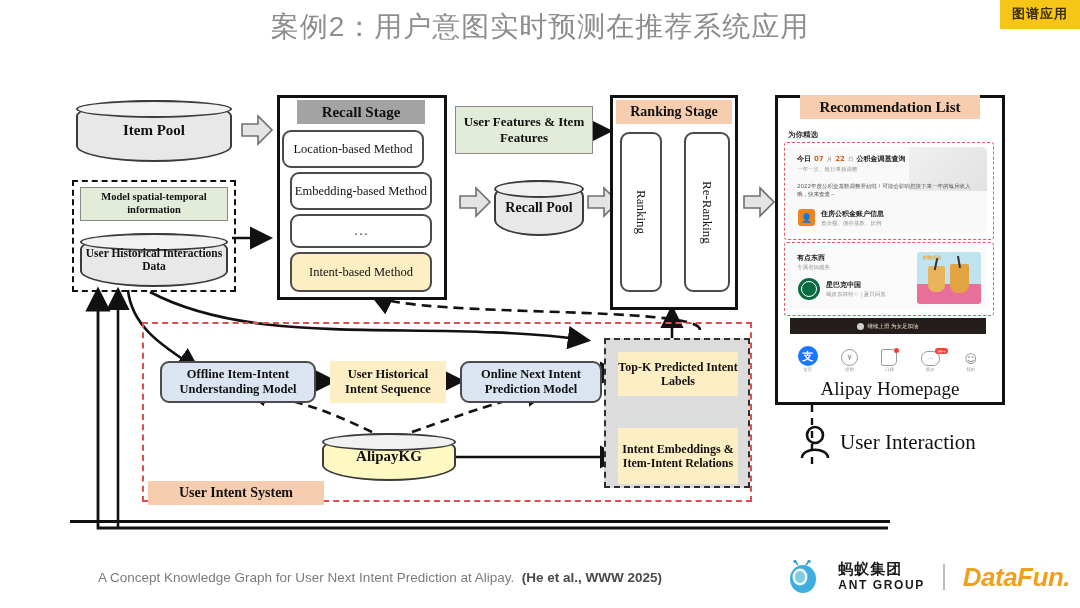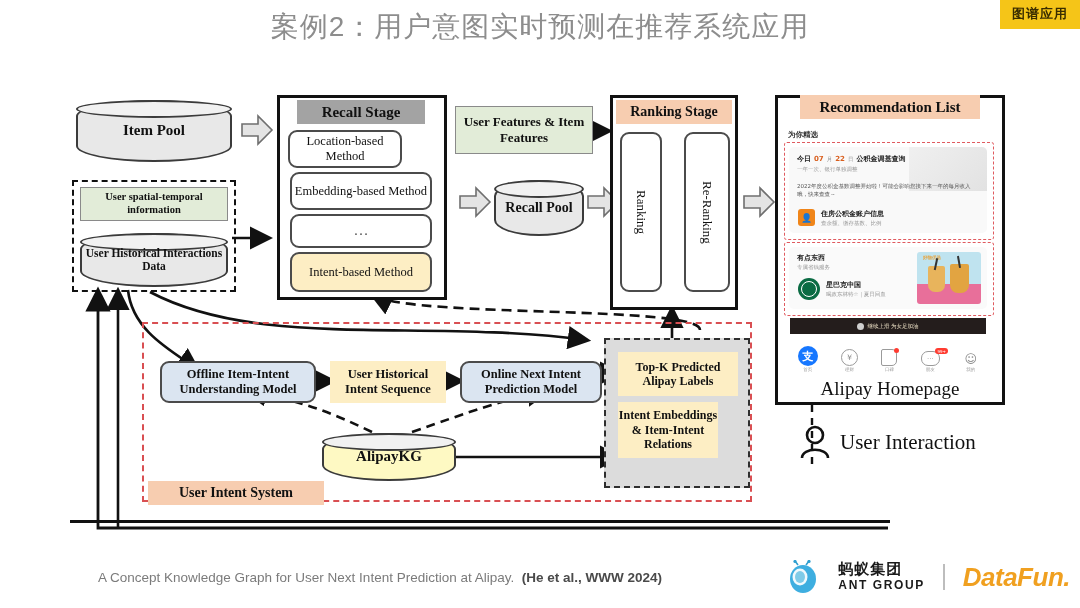--- a/index.html
+++ b/index.html
@@ -116,32 +116,32 @@
   <path d="M812,405 L812,470" stroke="#111" stroke-width="2.4" fill="none" stroke-dasharray="7 6"></path>
 </svg>
 
 <div class="cyl" style="left:76px;top:100px;width:156px;height:62px;font-size:15px;">
   <span>Item Pool</span>
 </div>
 
 <div class="dashblack" style="left:72px;top:180px;width:164px;height:112px;"></div>
 
 <div class="sbox" style="left:80px;top:187px;width:148px;height:34px;background:#e2ecd8;font-size:10.5px;padding:0 3px;">
-  <span>User spatial-temporal information</span>
+  <span>Model spatial-temporal information</span>
 </div>
 
 <div class="cyl" style="left:80px;top:233px;width:148px;height:54px;font-size:11.5px;">
   <span>User Historical Interactions Data</span>
 </div>
 
 <div class="panel" style="left:277px;top:95px;width:170px;height:205px;"></div>
 <div class="hdrband" style="left:297px;top:100px;width:128px;height:24px;background:#a3a3a3;font-size:15px;">
   <span>Recall Stage</span>
 </div>
-<div class="rbox" style="left:288px;top:130px;width:114px;height:38px;font-size:12.5px;">
+<div class="rbox" style="left:282px;top:130px;width:142px;height:38px;font-size:12.5px;">
   <span>Location-based Method</span>
 </div>
 <div class="rbox" style="left:290px;top:172px;width:142px;height:38px;font-size:12.5px;">
   <span>Embedding-based Method</span>
 </div>
 <div class="rbox" style="left:290px;top:214px;width:142px;height:34px;font-size:15px;color:#555;">
   <span>…</span>
 </div>
 <div class="rbox" style="left:290px;top:252px;width:142px;height:40px;font-size:12.5px;background:#fdeec4;">
   <span>Intent-based Method</span>
@@ -204,23 +204,23 @@
 <div class="rbox" style="left:460px;top:361px;width:142px;height:42px;background:#dbe5f1;font-size:12.5px;font-weight:700;">
   <span>Online Next Intent Prediction Model</span>
 </div>
 
 <div class="cyl" style="left:322px;top:433px;width:134px;height:48px;font-size:15px;background:#fef9c3;">
   <span>AlipayKG</span>
 </div>
 
 <div class="dashgray" style="left:604px;top:338px;width:146px;height:150px;"></div>
 <div class="sbox" style="left:618px;top:352px;width:120px;height:44px;background:#fdeec4;border:none;font-size:12px;">
-  <span>Top-K Predicted Alipay Labels</span>
-</div>
-<div class="sbox" style="left:618px;top:402px;width:100px;height:56px;background:#fdeec4;border:none;font-size:12px;">
+  <span>Top-K Predicted Intent Labels</span>
+</div>
+<div class="sbox" style="left:618px;top:428px;width:120px;height:56px;background:#fdeec4;border:none;font-size:12px;">
   <span>Intent Embeddings &amp; Item-Intent Relations</span>
 </div>
 
 <div class="abs" style="left:70px;top:520px;width:820px;height:3px;background:#111;"></div>
 
 <div class="panel" style="left:775px;top:95px;width:230px;height:310px;"></div>
 <div class="hdrband" style="left:800px;top:95px;width:180px;height:24px;background:#f7cdb0;font-size:15px;">
   <span>Recommendation List</span>
 </div>
 
@@ -315,21 +315,21 @@
 <div class="abs" style="left:800px;top:425px;display:flex;align-items:center;gap:10px;">
   <svg width="30" height="34" viewBox="0 0 30 34">
     <circle cx="15" cy="10" r="8" fill="none" stroke="#111" stroke-width="2.6"></circle>
     <path d="M2,33 C2,22 28,22 28,33" fill="none" stroke="#111" stroke-width="2.6"></path>
   </svg>
   <span style="font-size:21px;">User Interaction</span>
 </div>
 
 <div class="abs" id="caption">
   <span>A Concept Knowledge Graph for User Next Intent Prediction at Alipay.</span>
-  &nbsp;<b>(He et al., WWW 2024)</b>
+  &nbsp;<b>(He et al., WWW 2025)</b>
 </div>
 
 <div class="abs" id="logo-row">
   <svg width="34" height="34" viewBox="0 0 34 34">
     <path d="M12,5 L9,1 M20,5 L23,1" stroke="#2f9fd0" stroke-width="1.6" fill="none"></path>
     <circle cx="9" cy="1.5" r="1.6" fill="#2f9fd0"></circle>
       <circle cx="23" cy="1.5" r="1.6" fill="#2f9fd0"></circle>
     <ellipse cx="17" cy="19" rx="13" ry="14" fill="#3eaee0"></ellipse>
     <ellipse cx="14" cy="17" rx="7.5" ry="8.5" fill="#ffffff" opacity="0.92"></ellipse>
     <ellipse cx="14" cy="17" rx="5" ry="6" fill="#7fcbe8"></ellipse>

